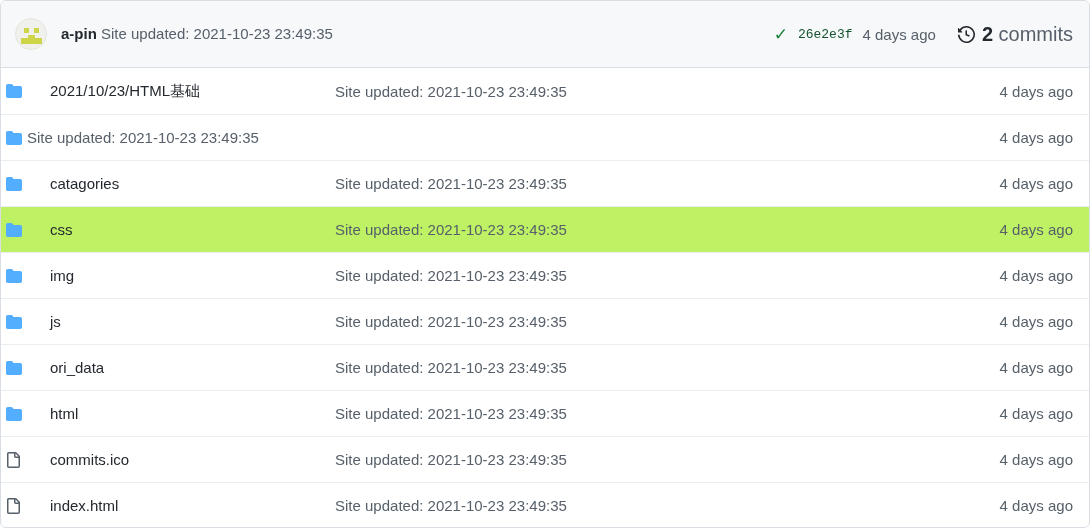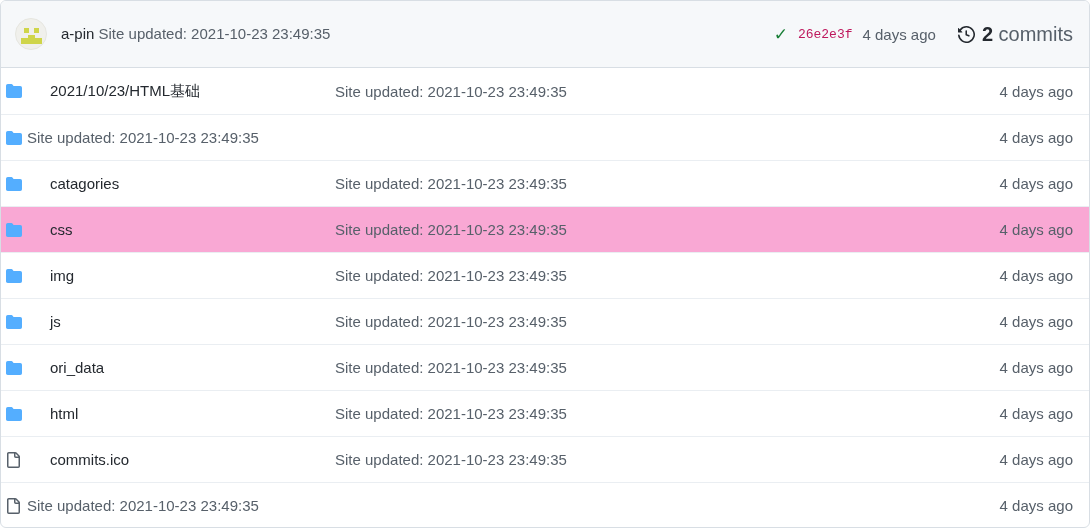--- a/index.html
+++ b/index.html
@@ -60,21 +60,21 @@
   .av-chin  { left: 12px; top: 16px; width: 7px;  height: 4px; }
 
   .header-title {
     margin-left: 14px;
     font-size: 15px;
     line-height: 20px;
     color: #57606a;
     white-space: nowrap;
   }
   .header-title .author {
-    font-weight: 400;
+    font-weight: 700;
     color: #24292f;
   }
   .header-title .msg { color: #57606a; }
 
   .header-right {
     margin-left: auto;
     display: flex;
     align-items: center;
     white-space: nowrap;
   }
@@ -82,21 +82,21 @@
   .check-icon {
     color: #1a7f37;
     font-size: 17px;
     line-height: 1;
     margin-right: 10px;
     display: inline-block;
   }
   .commit-sha {
     font-family: "Liberation Mono", "DejaVu Sans Mono", monospace;
     font-size: 13px;
-    color: #be185d;
+    color: #14532d;
     margin-right: 10px;
   }
   .commit-time {
     font-size: 15px;
     color: #57606a;
     margin-right: 22px;
   }
   .history-icon {
     width: 17px;
     height: 17px;
@@ -117,21 +117,21 @@
   
   .file-row {
     display: flex;
     align-items: center;
     height: 46px;
     box-sizing: border-box;
     padding: 0 16px 0 4px;
     border-top: 1px solid #eaeef2;
   }
   .file-row:first-child { border-top: none; }
-  .file-row.hovered { background: #f9a8d4; }
+  .file-row.hovered { background: #bef264; }
 
   .icon-cell {
     width: 22px;
     flex: none;
     display: flex;
     align-items: center;
     justify-content: flex-start;
   }
   .folder-icon {
     width: 18px; height: 16px;
@@ -293,18 +293,19 @@
     <div class="name-cell">commits.ico</div>
     <div class="msg-cell">Site updated: 2021-10-23 23:49:35</div>
     <div class="age-cell">4 days ago</div>
   </div>
       <div class="file-row">
     <div class="icon-cell">
           <svg class="file-icon" viewBox="0 0 16 16" fill="currentColor" aria-hidden="true">
             <path d="M2 1.75C2 .784 2.784 0 3.75 0h6.586c.464 0 .909.184 1.237.513l2.914 2.914c.329.328.513.773.513 1.237v9.586A1.75 1.75 0 0 1 13.25 16h-9.5A1.75 1.75 0 0 1 2 14.25Zm1.75-.25a.25.25 0 0 0-.25.25v12.5c0 .138.112.25.25.25h9.5a.25.25 0 0 0 .25-.25V6h-2.75A1.75 1.75 0 0 1 9 4.25V1.5Zm6.75.062V4.25c0 .138.112.25.25.25h2.688l-.011-.013-2.914-2.914-.013-.011Z"></path>
           </svg>
         </div>
+    <div class="name-cell">index.html</div>
     <div class="msg-cell">Site updated: 2021-10-23 23:49:35</div>
     <div class="age-cell">4 days ago</div>
   </div>
     </div>
 
 </div>
 
 </body></html>

